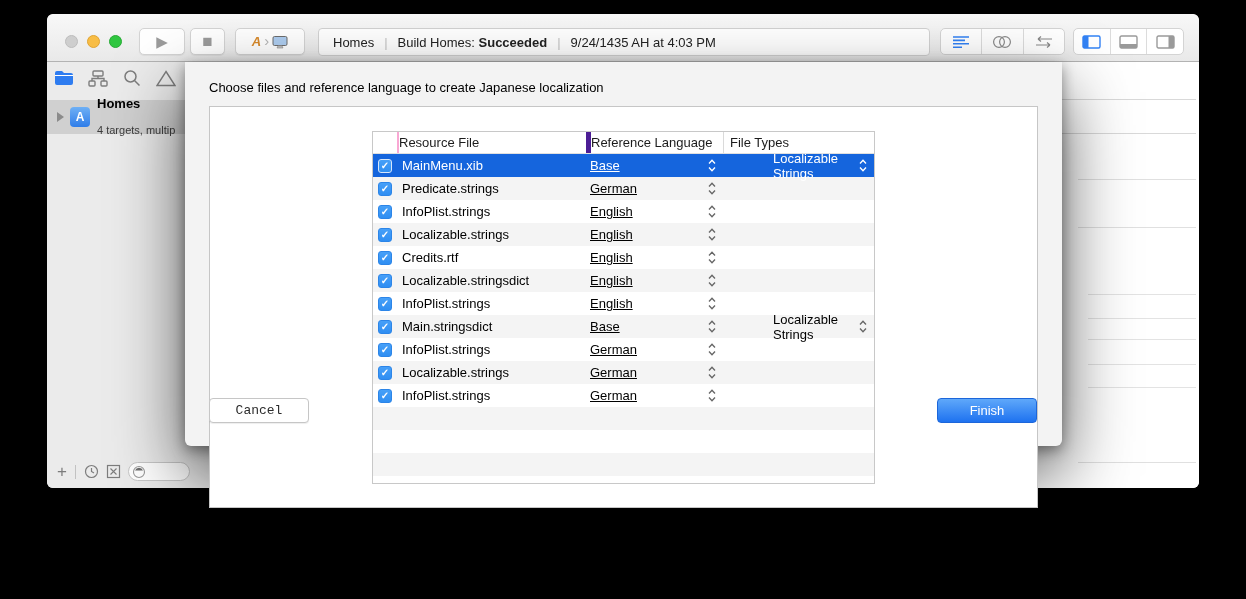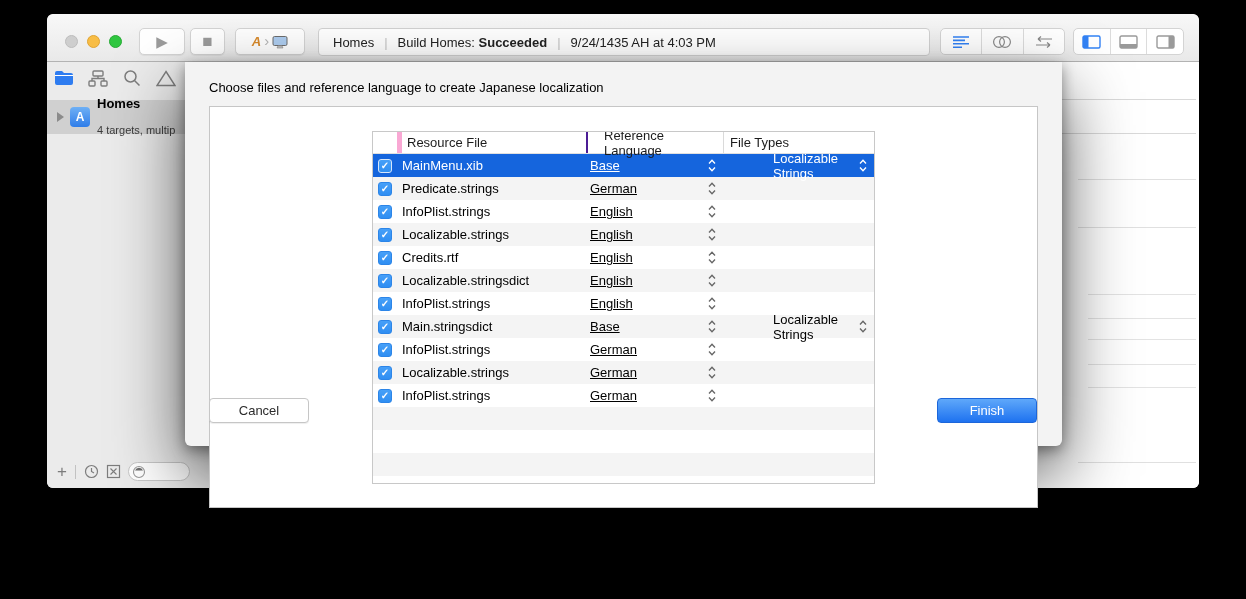--- a/index.html
+++ b/index.html
@@ -56,41 +56,41 @@
 
   
   .dialog { position:absolute; left:185px; top:62px; width:877px; height:384px; background:#f3f3f3; border-radius:0 0 6px 6px; box-shadow:0 30px 70px rgba(0,0,0,.65), 0 4px 14px rgba(0,0,0,.4); }
   .dialog-title { position:absolute; left:24px; top:18px; font-size:13px; color:#000; }
   .content-box { position:absolute; left:24px; top:44px; width:829px; height:402px; background:#fff; border:1px solid #c6c6c6; }
 
   .loc-table { position:absolute; left:162px; top:24px; width:503px; height:353px; border:1px solid #c8c8c8; background:#fff; overflow:hidden; }
   .thead { display:flex; height:22px; align-items:center; border-bottom:1px solid #e0e0e0; font-size:13px; color:#1c1c1c; }
   .hcell { height:100%; display:flex; align-items:center; }
   .hc0 { width:24px; }
-  .hc1 { width:189px; border-left:5px solid #f9a8d4; padding-left:5px; }
-  .hc2 { width:137px; border-left:2px solid #4c1d95; padding-left:16px; }
+  .hc1 { width:189px; border-left:2px solid #f9a8d4; }
+  .hc2 { width:137px; border-left:5px solid #4c1d95; padding-left:0; }
   .hc3 { flex:1; border-left:1px solid #dadada; padding-left:6px; }
 
   .trow { display:flex; height:23px; align-items:center; font-size:13px; color:#000; background:#fff; }
   .trow.alt { background:#f4f4f4; }
   .trow.selected { background:var(--selection-blue); color:#fff; }
   .trow.filler { pointer-events:none; }
   .cbcell { width:24px; display:flex; justify-content:center; }
   .checkbox { width:14px; height:14px; border-radius:3px; background:linear-gradient(var(--checkbox-blue), #2f8ef2); border:1px solid #2c85e8; color:#fff; font-size:10px; line-height:12px; text-align:center; font-weight:bold; }
   .cell.file { width:189px; padding-left:5px; }
   .cell.lang { width:137px; padding-left:4px; display:flex; align-items:center;text-decoration:underline; }
   .cell.types { flex:1; padding-left:6px; display:flex; align-items:center; }
   .lang-label { flex:1; }
   .type-label { flex:1;margin-left:44px; }
   .stepper { margin-right:7px; stroke:#666; }
   .selected .stepper { stroke:#fff; }
   .selected .checkbox { border-color:#d6e6fb; }
 
   .dlg-btn { position:absolute; bottom:23px; width:100px; height:25px; border-radius:4px; font-size:13px; display:flex; align-items:center; justify-content:center; cursor:default; }
-  .btn-cancel { left:24px; background:#fff; border:1px solid #c6c6c6; color:#2b2b2b; box-shadow:0 1px 1px rgba(0,0,0,.07); }
+  .btn-cancel { left:24px; background:#fff; border:1px solid #c6c6c6; color:#2b2b2b; box-shadow:0 1px 1px rgba(0,0,0,.07);font-family:Liberation Mono, monospace; }
   .btn-finish { right:25px; background:linear-gradient(var(--finish-top), var(--finish-bottom)); border:1px solid #1c66da; color:#fff; }
 
   svg { display:block; }
 </style>
 </head>
 <body>
 
 <div class="window">
   <div class="toolbar">
     <div class="traffic t-close"></div>

